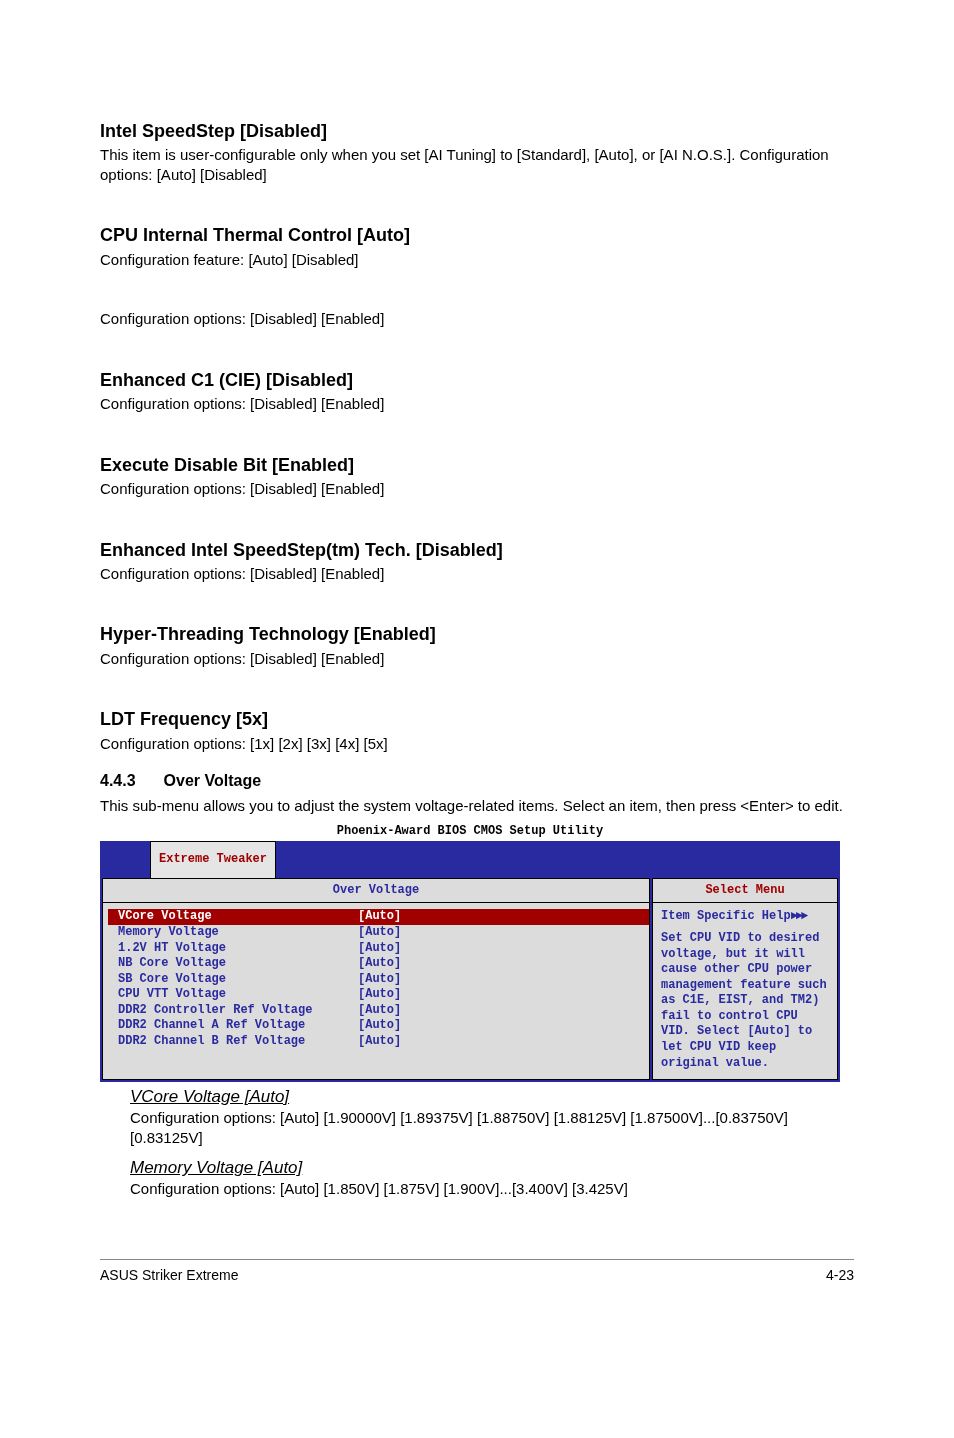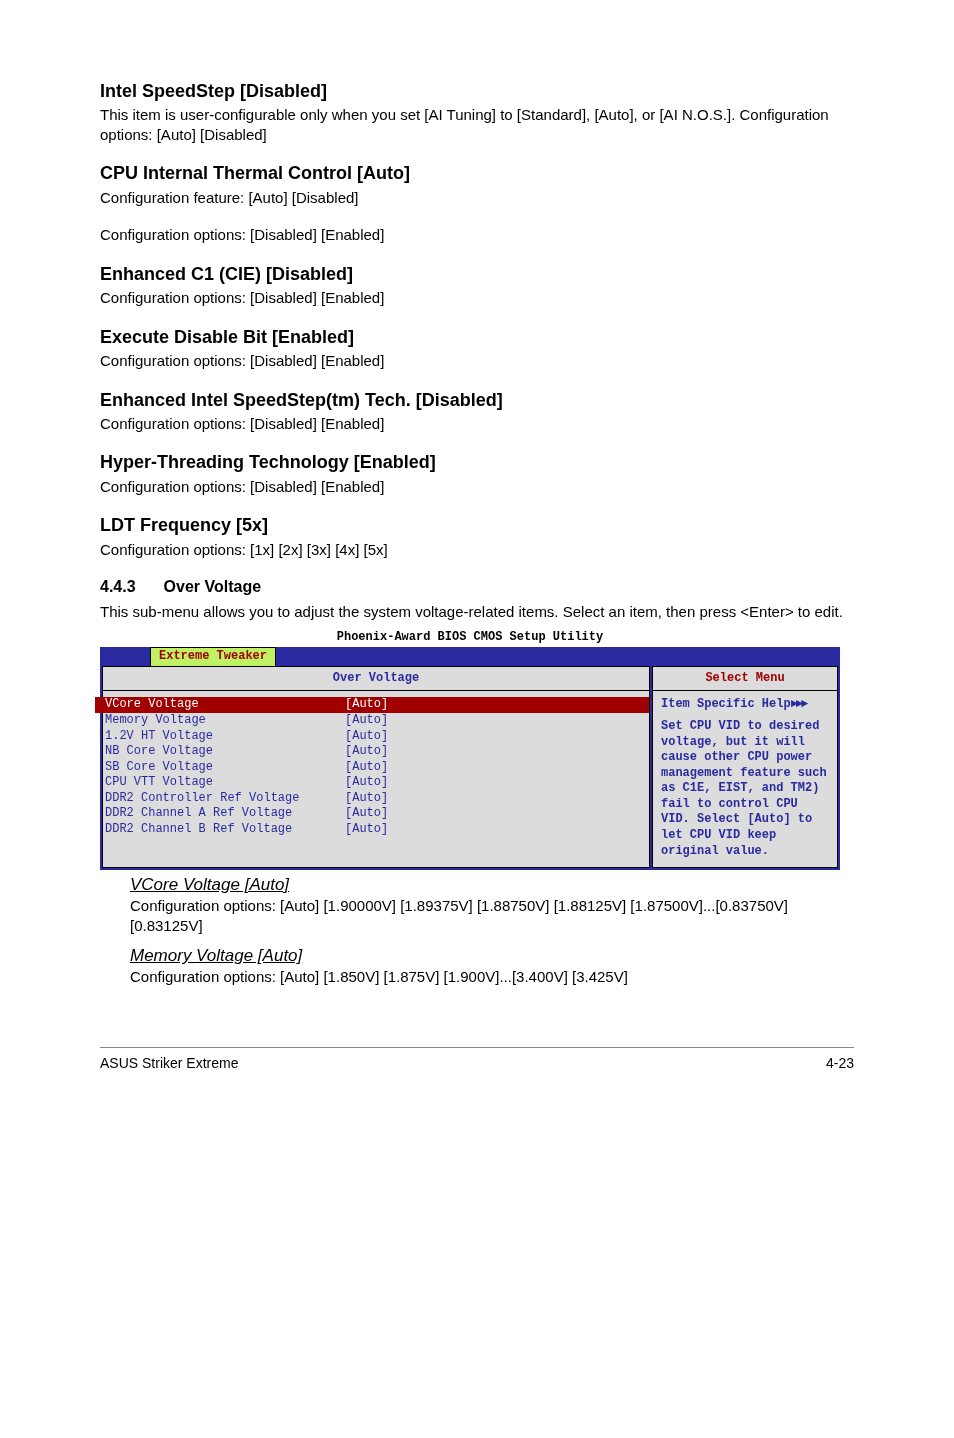--- a/index.html
+++ b/index.html
@@ -6,21 +6,21 @@
   body {
     font-family: Arial, Helvetica, sans-serif;
     background: #fff;
     color: #000;
     width: 954px;
     margin: 0 auto;
     padding: 80px 100px 40px 100px;
     font-size: 17px;
     line-height: 1.3;
   }
-  .section { margin-bottom: 18px; }
+  .section { margin-bottom: 18px; margin-top: 40px; }
   .h-bold { font-weight: bold; font-size: 18px; margin-bottom: 2px; }
   .body-text { font-size: 15px; margin-bottom: 0; }
   .h-large { font-weight: bold; font-size: 16px; margin-bottom: 4px; margin-top: 18px; }
   .h-large .num { display:inline-block; margin-right: 28px; }
   .bios-box {
     width: 740px;
     margin-top: 6px;
     font-family: "Courier New", monospace;
     font-size: 12px;
     background: #2a2aa0;
@@ -32,24 +32,24 @@
     font-weight: bold;
     text-align: center;
     padding: 2px 0;
   }
   .bios-tabrow {
     background: #2a2aa0;
     padding: 0 0 0 50px;
   }
   .bios-tab {
     display: inline-block;
-    background: #bef264;
+    background: #e5e5e5;
     color: #a00000;
     font-weight: bold;
-    padding: 1px 8px;
+    padding: 10px 8px;
     border: 1px solid #000;
     border-bottom: none;
   }
   .bios-main {
     display: flex;
     background: #2a2aa0;
     border-top: none;
   }
   .bios-left {
     flex: 1;
@@ -70,21 +70,22 @@
     font-weight: bold;
     padding: 4px 0;
     border-bottom: 1px solid #000;
     color: #2a2aa0;
     background: #dcdcdc;
   }
   .bios-right-head { color: #a00000; }
   .bios-left-body {
     padding: 6px 10px 8px 2px;
     color: #2a2aa0;
-    font-weight: normal;
+    font-weight: bold;
+    margin-left: 13px;
   }
   .bios-row { display: flex; }
   .bios-label { width: 240px; white-space: pre; }
   .bios-val { }
   .bios-row.sel .bios-label, .bios-row.sel .bios-val { color: #fff; background: #a00000; }
   .bios-row.sel .bios-label { background: transparent; color:#fff; }
   .bios-row.sel { background:#a00000; color:#fff; margin-left:-10px; margin-right:-10px; padding-left:10px; padding-right:10px;}
   .bios-row.sel .bios-label, .bios-row.sel .bios-val { color:#fff; }
   
   .bios-right-body {

